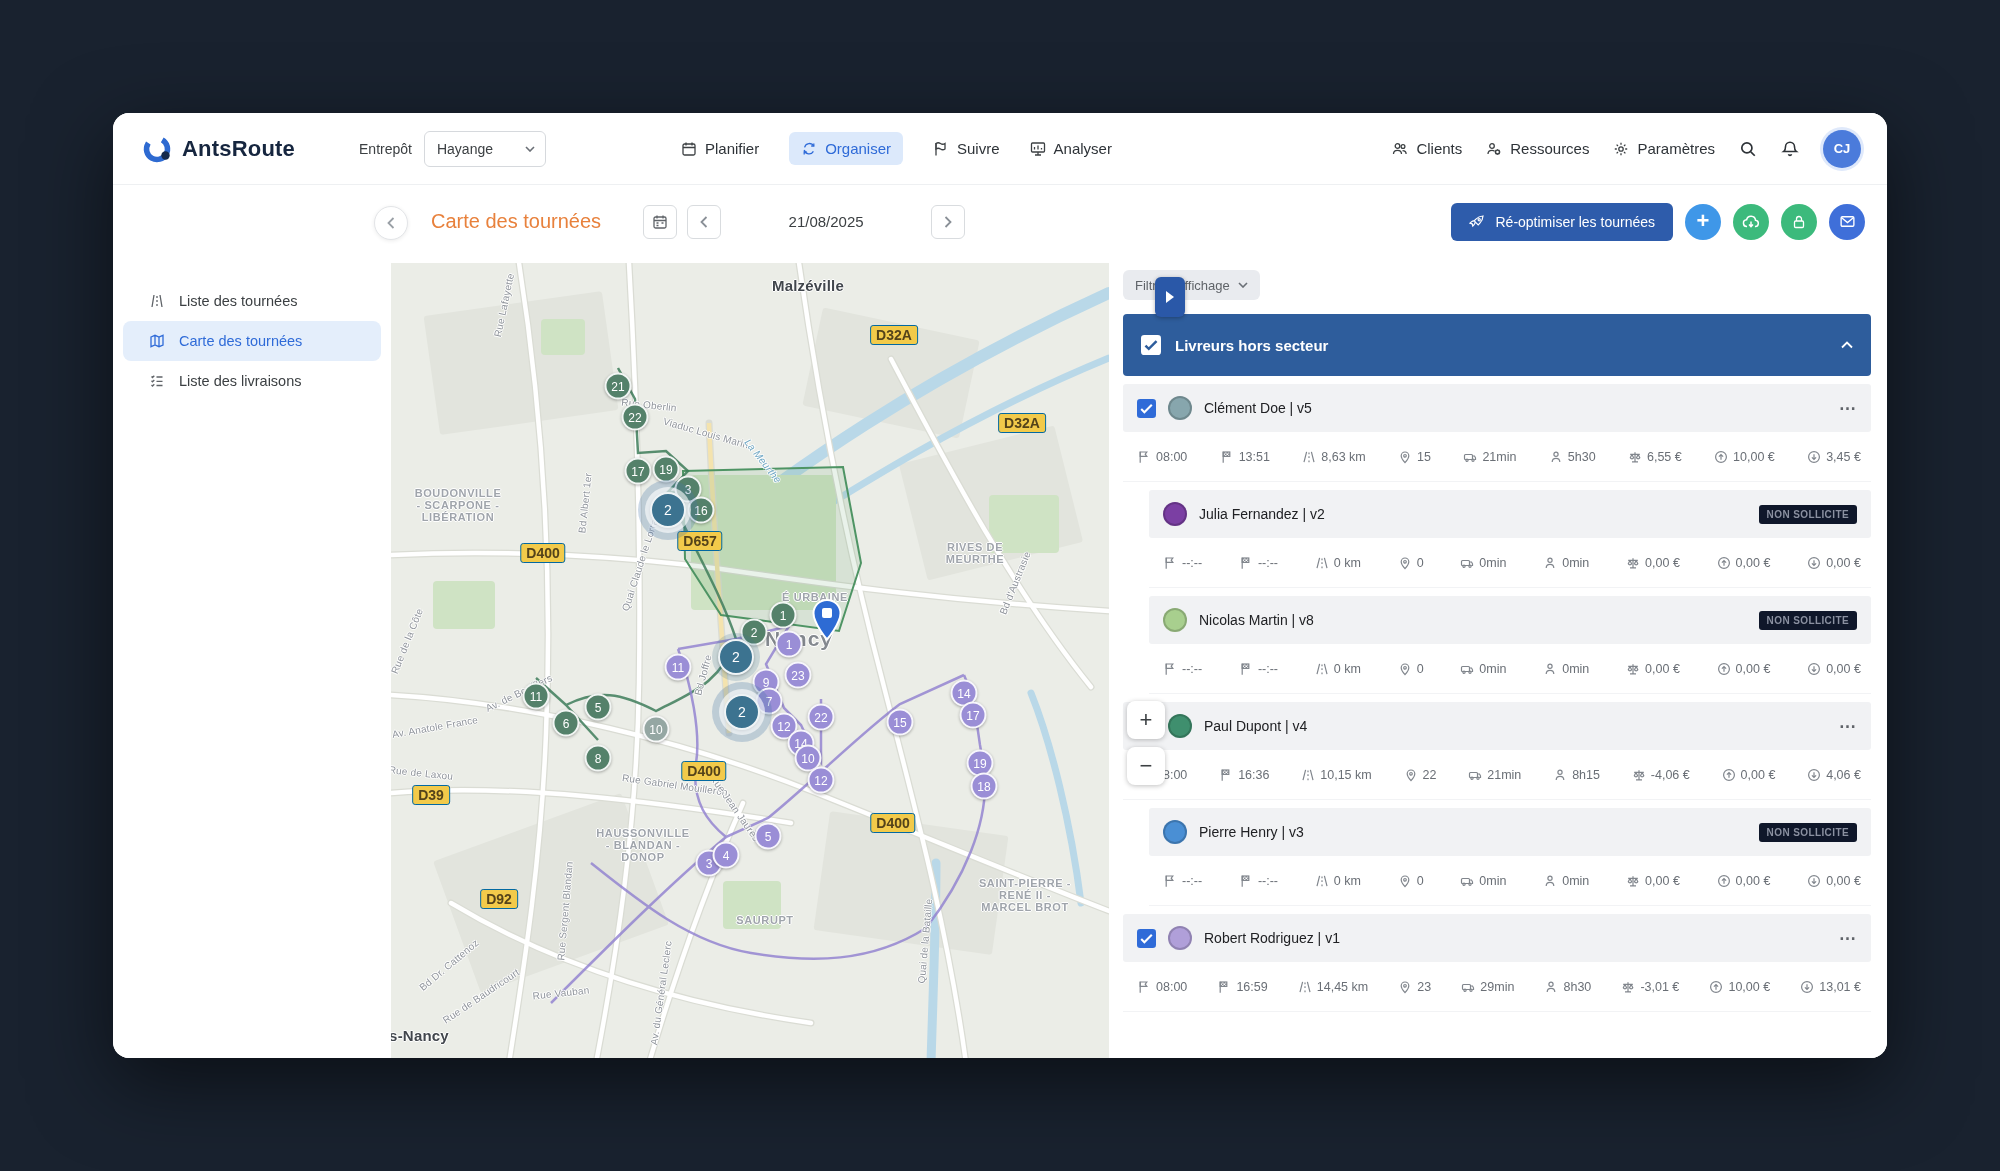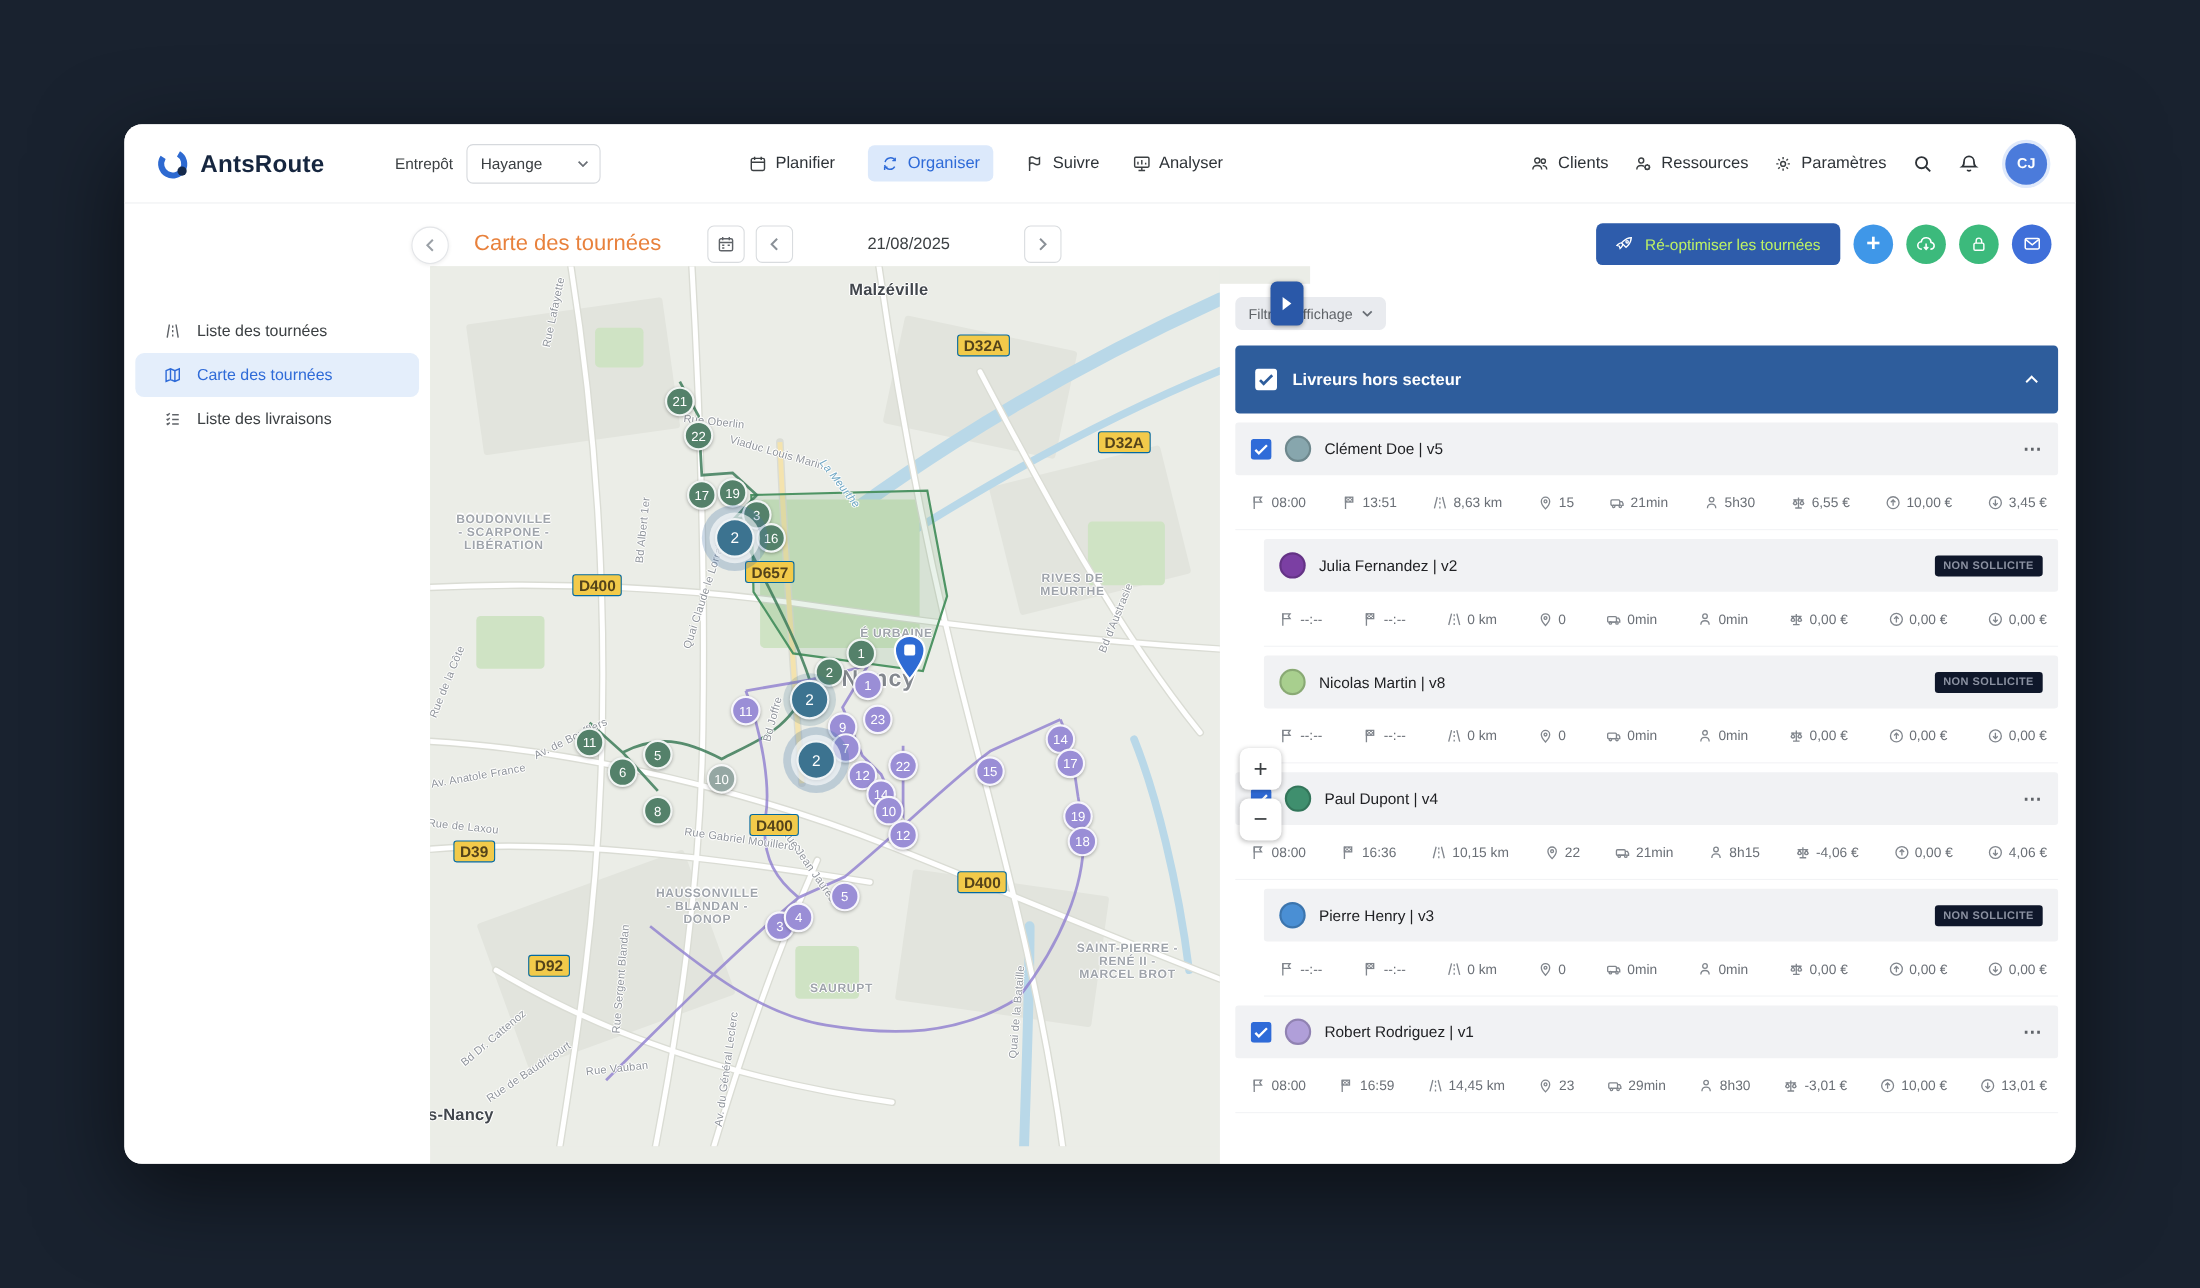--- a/index.html
+++ b/index.html
@@ -40,31 +40,31 @@
   .main-header { height:73px; display:flex; align-items:center; padding:0 22px 0 0; position:relative; background:#fff; }
   .back-circle { position:absolute; left:-17px; top:21px; width:34px; height:34px; border-radius:50%; background:#fff;
                  border:1px solid #e3e5e8; box-shadow:0 1px 4px rgba(0,0,0,.08); display:flex; align-items:center;
                  justify-content:center; cursor:pointer; z-index:6; }
   .page-title { margin-left:40px; font-size:20px; color:#e8813c; font-weight:500; white-space:nowrap; }
   .date-controls { display:flex; align-items:center; gap:10px; margin-left:42px; }
   .icon-btn-sq { width:34px; height:34px; border:1px solid #d9dcdf; border-radius:6px; background:#fff; display:flex;
                  align-items:center; justify-content:center; color:#5f6368; cursor:pointer; }
   .date-text { width:190px; text-align:center; font-size:15px; color:#3c4043; }
   .header-actions { margin-left:auto; display:flex; align-items:center; gap:12px; }
-  .optimize-btn { height:38px; background:#2e5cab; color:#bef264; border:none; border-radius:6px; padding:0 18px;
+  .optimize-btn { height:38px; background:#2e5cab; color:#ffffff; border:none; border-radius:6px; padding:0 18px;
                   font-size:14px; display:flex; align-items:center; gap:10px; cursor:pointer; white-space:nowrap; }
   .circle-btn { width:36px; height:36px; border-radius:50%; display:flex; align-items:center; justify-content:center;
                 color:#fff; cursor:pointer; border:none; }
   .circle-btn.plus { background:#3f97e8; font-size:22px; font-weight:bold; padding-bottom:2px; }
   .circle-btn.cloud { background:#3cba7c; }
   .circle-btn.lock { background:#3cba7c; }
   .circle-btn.mail { background:#3f6fd9; }
 
   
-  .map-area { position:absolute; left:0; top:57px; width:800px; bottom:0; background:#ebede7; overflow:hidden; }
+  .map-area { position:absolute; left:0; top:78px; width:800px; bottom:0; background:#ebede7; overflow:hidden; }
   .map-svg { position:absolute; left:0; top:0; }
   .map-overlay { position:absolute; inset:0; }
   .map-label { position:absolute; transform:translate(-50%,-50%); white-space:pre-line; text-align:center; pointer-events:none;
                text-shadow:0 1px 0 #fff,0 -1px 0 #fff,1px 0 0 #fff,-1px 0 0 #fff; }
   .map-label.area { color:#9fa4ab; font-size:11px; font-weight:600; letter-spacing:.6px; }
   .map-label.city { color:#41464c; font-size:15px; font-weight:600; letter-spacing:.2px; }
   .map-label.big  { color:#84898f; font-size:21px; font-weight:600; letter-spacing:1px; }
   .map-label.street { color:#90959c; font-size:10px; font-weight:400; white-space:nowrap; letter-spacing:.2px; }
   .map-label.water  { color:#6fa7c4; font-style:italic; }
   .road-badge { position:absolute; transform:translate(-50%,-50%); background:#f2ca4a; border:1px solid #0369a1;

